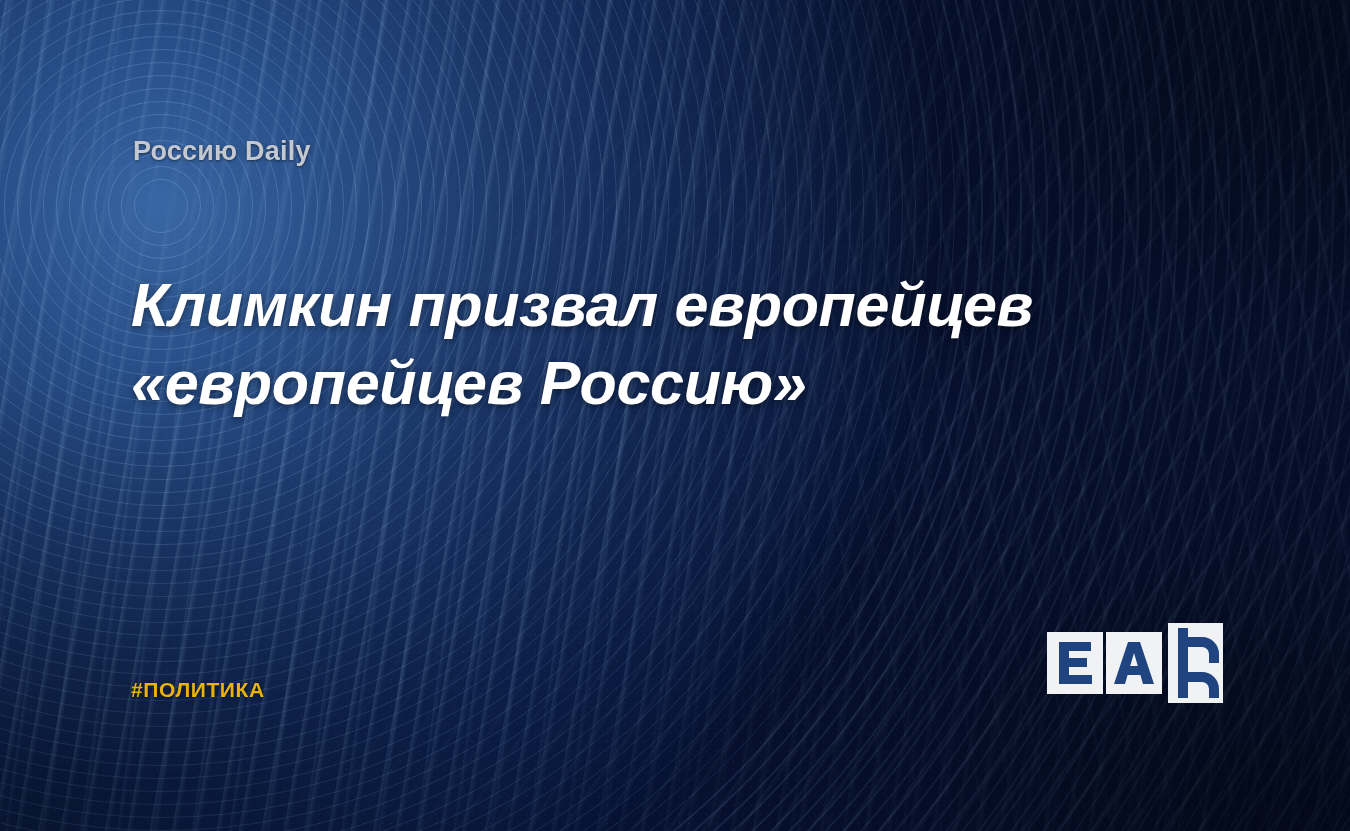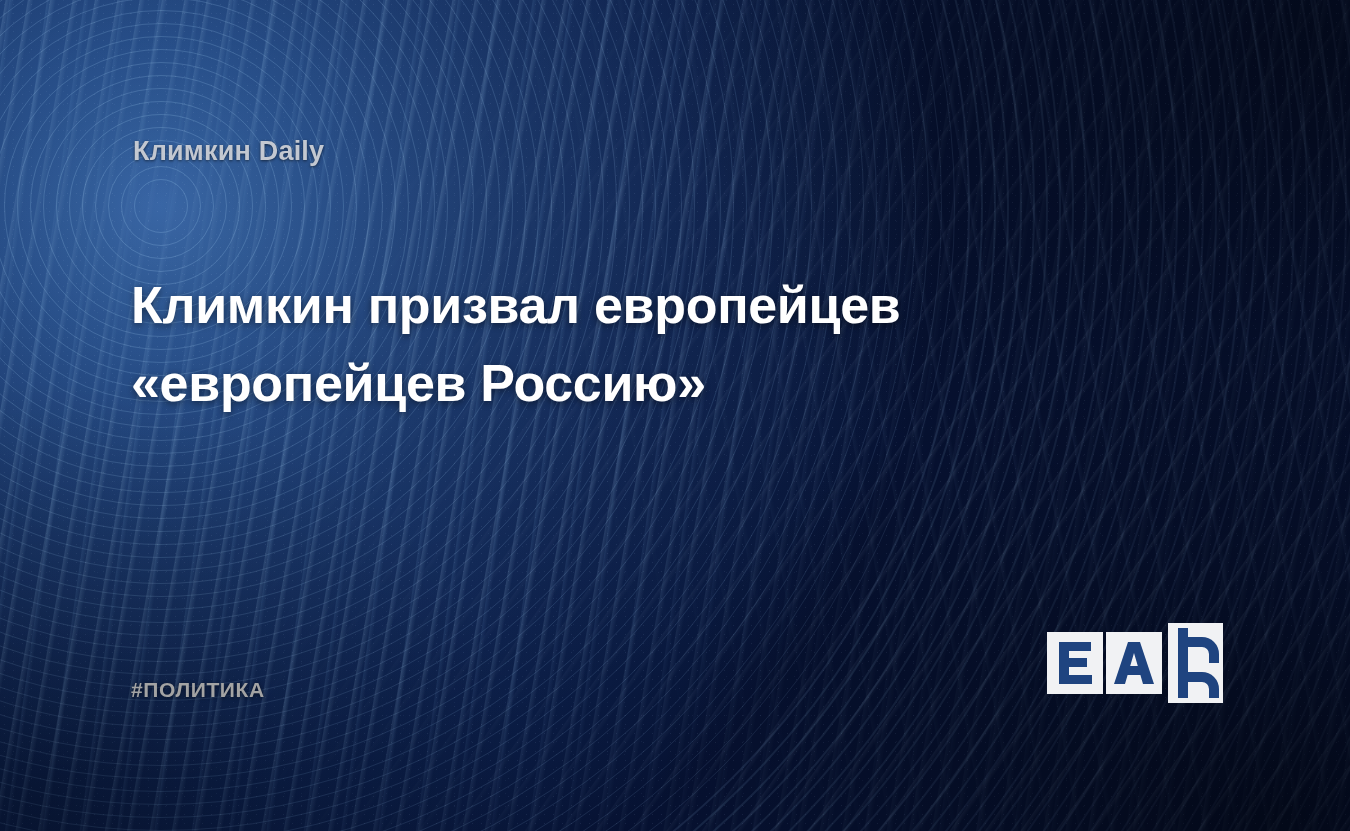--- a/index.html
+++ b/index.html
@@ -149,37 +149,38 @@
     text-shadow: 0 1px 3px rgba(0,0,0,0.55);
     white-space: nowrap;
   }
 
   .headline {
     position: absolute;
     left: 131px;
     top: 266px;
     width: 880px;
     color: #ffffff;
-    font-size: 52px;
+    font-size: 61px;
     line-height: 78px;
     font-weight: bold;
     letter-spacing: -0.3px;
     text-shadow: 0 2px 7px rgba(0,0,0,0.45);
     font-stretch: condensed;
+    font-style: italic;
   }
   .headline .hl-line { display: block; white-space: nowrap; }
 
   .tag {
     position: absolute;
     left: 131px;
     top: 678px;
     font-size: 21px;
     font-weight: bold;
     letter-spacing: 0.6px;
-    color: #a3a3a3;
+    color: #eab308;
     text-shadow: 0 1px 4px rgba(0,0,0,0.55);
     white-space: nowrap;
   }
 
   
   .logo {
     position: absolute;
     left: 1047px;
     top: 623px;
     width: 176px;
@@ -320,21 +321,21 @@
       <div class="ring" style="left:-876px;top:-831px;width:2912px;height:2912px;border-width:2px;border-color:rgba(155,200,250,0.038);"></div>
       <div class="ring" style="left:-889px;top:-844px;width:2938px;height:2938px;border-width:2px;border-color:rgba(155,200,250,0.037);"></div>
       <div class="ring" style="left:-902px;top:-857px;width:2964px;height:2964px;border-width:2px;border-color:rgba(155,200,250,0.035);"></div>
       <div class="ring" style="left:-915px;top:-870px;width:2990px;height:2990px;border-width:2px;border-color:rgba(155,200,250,0.034);"></div>
     </div>
   <div class="grain"></div>
   <div class="bg-vignette"></div>
 
   <div class="content">
 
-    <div class="site-name">Климкин Daily</div>
+    <div class="site-name">Россию Daily</div>
 
     <div class="headline">
       <span class="hl-line">Климкин призвал европейцев</span>
       <span class="hl-line">«европейцев Россию»</span>
     </div>
 
     <div class="tag">#ПОЛИТИКА</div>
 
     <div class="logo">
 

